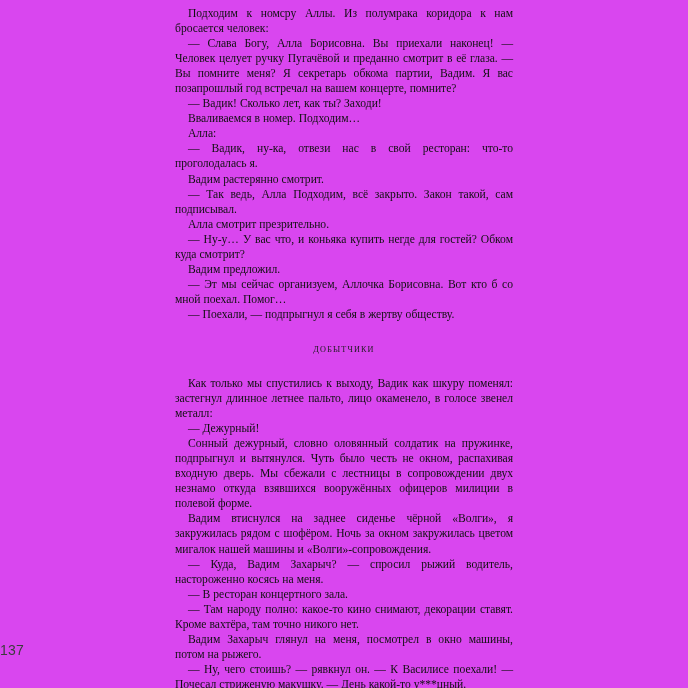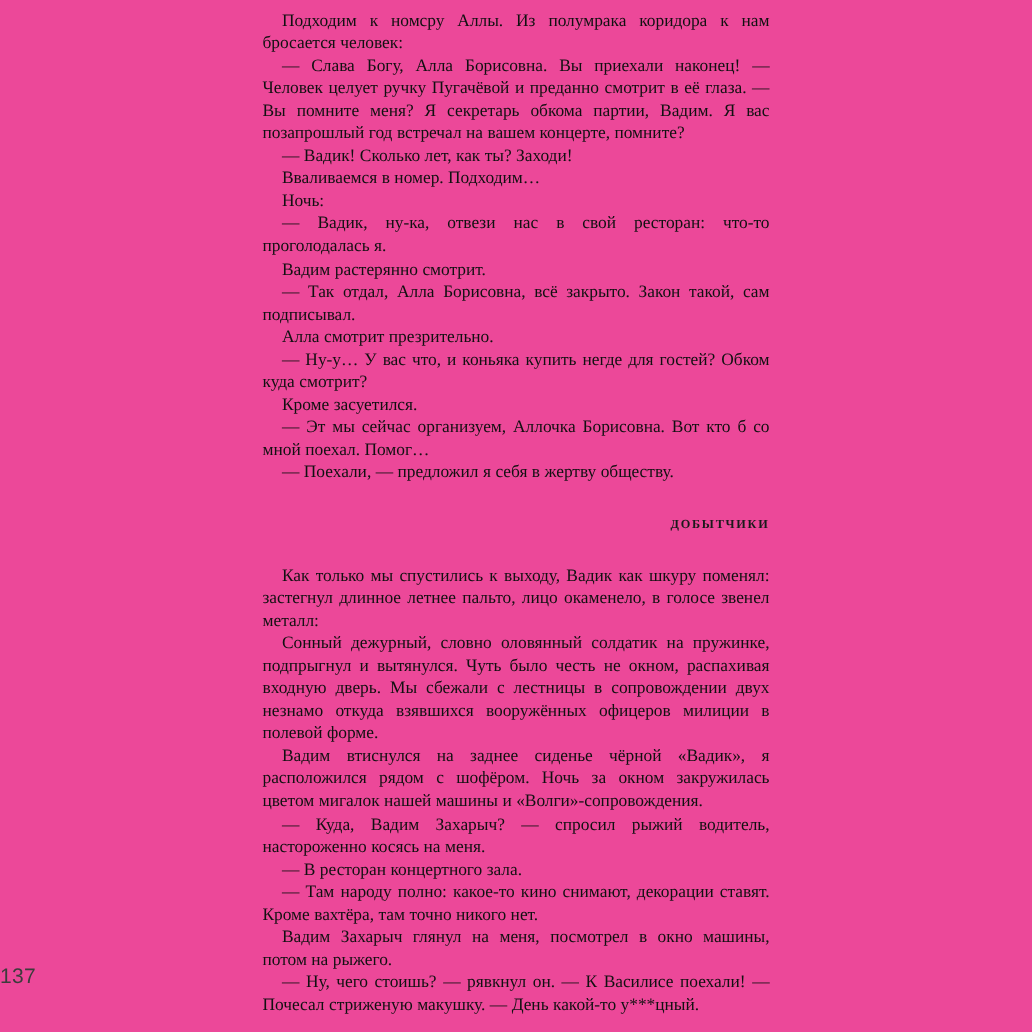--- a/index.html
+++ b/index.html
@@ -14,21 +14,21 @@
     overflow: hidden;
     font-family: "Liberation Serif", "DejaVu Serif", serif;
     color: #111111;
     -webkit-font-smoothing: antialiased;
   }
 
   #page {
     position: relative;
     width: 688px;
     height: 688px;
-    background: #ec4899;
+    background: #d946ef;
     box-sizing: border-box;
   }
 
   #text-column {
     position: absolute;
     left: 175px;
     top: 6px;
     width: 338px;
   }
 
@@ -42,25 +42,25 @@
     line-height: 15.05px;
     letter-spacing: -0.02px;
     word-spacing: 0.1px;
     hyphens: manual;
   }
 
   
   .section-heading {
     margin: 0;
     padding: 0;
-    text-align: right;
+    text-align: center;
     font-size: 8.2px;
     line-height: 15px;
     letter-spacing: 1.15px;
-    font-weight: bold;
+    font-weight: normal;
     text-transform: uppercase;
     color: #1a1a1a;
   }
 
   .gap-before-heading { height: 20px; }
   .gap-after-heading  { height: 19px; }
 
   #folio {
     position: absolute;
     left: 0;
@@ -77,37 +77,38 @@
 <body>
 
 <div id="page">
 
   <div id="text-column">
 
     <p class="para">Подходим к номсру Аллы. Из полумрака коридора к нам бросается человек:</p>
     <p class="para">— Слава Богу, Алла Борисовна. Вы приехали наконец! — Человек целует ручку Пугачёвой и преданно смотрит в её глаза. — Вы помните меня? Я секретарь обкома партии, Вадим. Я вас позапрошлый год встречал на вашем концерте, помните?</p>
     <p class="para">— Вадик! Сколько лет, как ты? Заходи!</p>
     <p class="para">Вваливаемся в номер. Подходим…</p>
-    <p class="para">Ночь:</p>
+    <p class="para">Алла:</p>
     <p class="para">— Вадик, ну-ка, отвези нас в свой ресторан: что-то проголодалась я.</p>
     <p class="para">Вадим растерянно смотрит.</p>
-    <p class="para">— Так отдал, Алла Борисовна, всё закрыто. Закон такой, сам подписывал.</p>
+    <p class="para">— Так ведь, Алла Подходим, всё закрыто. Закон такой, сам подписывал.</p>
     <p class="para">Алла смотрит презрительно.</p>
     <p class="para">— Ну-у… У вас что, и коньяка купить негде для гостей? Обком куда смотрит?</p>
-    <p class="para">Кроме засуетился.</p>
+    <p class="para">Вадим предложил.</p>
     <p class="para">— Эт мы сейчас организуем, Аллочка Борисовна. Вот кто б со мной поехал. Помог…</p>
-    <p class="para">— Поехали, — предложил я себя в жертву обществу.</p>
+    <p class="para">— Поехали, — подпрыгнул я себя в жертву обществу.</p>
 
     <div class="gap-before-heading"></div>
     <h2 class="section-heading">ДОБЫТЧИКИ</h2>
     <div class="gap-after-heading"></div>
 
     <p class="para">Как только мы спустились к выходу, Вадик как шкуру поменял: застегнул длинное летнее пальто, лицо окаменело, в голосе звенел металл:</p>
+    <p class="para">— Дежурный!</p>
     <p class="para">Сонный дежурный, словно оловянный солдатик на пружинке, подпрыгнул и вытянулся. Чуть было честь не окном, распахивая входную дверь. Мы сбежали с лестницы в сопровождении двух незнамо откуда взявшихся вооружённых офицеров милиции в полевой форме.</p>
-    <p class="para">Вадим втиснулся на заднее сиденье чёрной «Вадик», я расположился рядом с шофёром. Ночь за окном закружилась цветом мигалок нашей машины и «Волги»-сопровождения.</p>
+    <p class="para">Вадим втиснулся на заднее сиденье чёрной «Волги», я закружилась рядом с шофёром. Ночь за окном закружилась цветом мигалок нашей машины и «Волги»-сопровождения.</p>
     <p class="para">— Куда, Вадим Захарыч? — спросил рыжий водитель, настороженно косясь на меня.</p>
     <p class="para">— В ресторан концертного зала.</p>
     <p class="para">— Там народу полно: какое-то кино снимают, декорации ставят. Кроме вахтёра, там точно никого нет.</p>
     <p class="para">Вадим Захарыч глянул на меня, посмотрел в окно машины, потом на рыжего.</p>
     <p class="para">— Ну, чего стоишь? — рявкнул он. — К Василисе поехали! — Почесал стриженую макушку. — День какой-то у***цный.</p>
 
   </div>
 
   <div id="folio">137</div>
 

